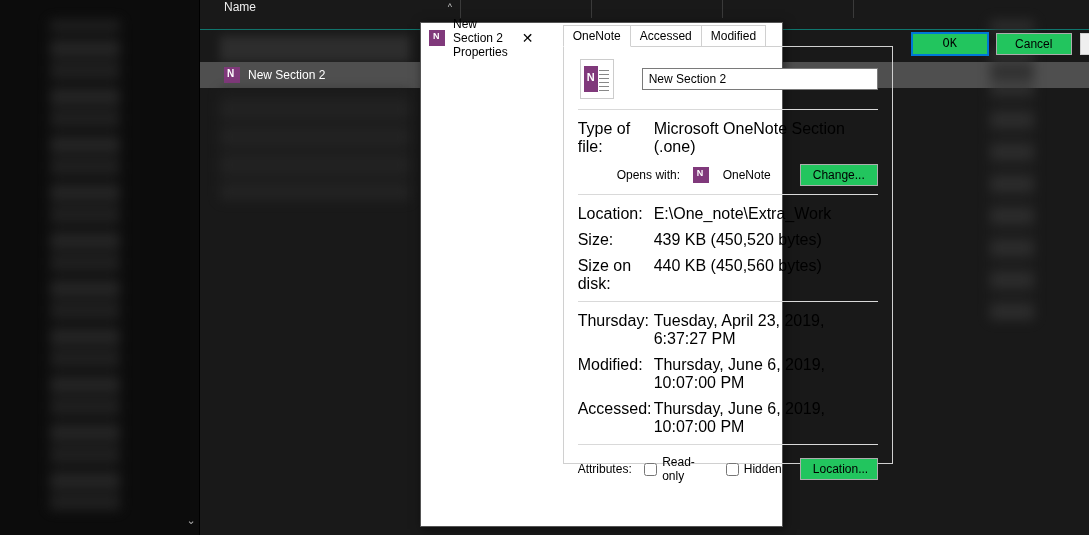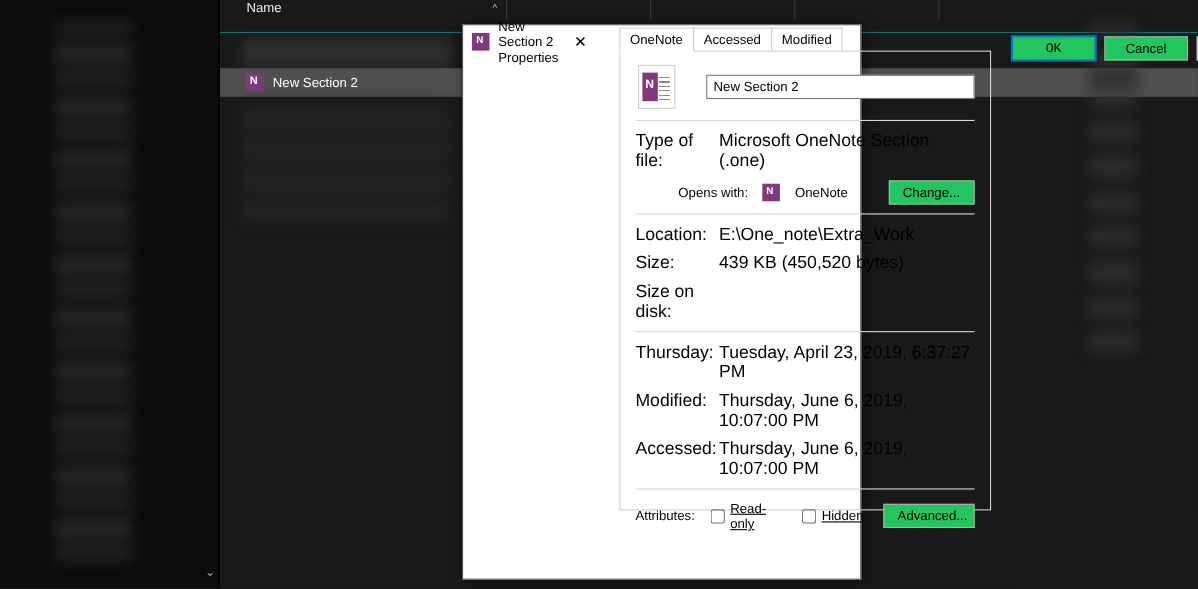--- a/index.html
+++ b/index.html
@@ -62,21 +62,21 @@
 
 .opens { display:flex; align-items:center; margin-bottom:8px;}
 .opens .k{ width:76px; font-size:12px;margin-left:39px;}
 .opens .v{ flex:1; display:flex; align-items:center; gap:14px; font-size:12px;}
 .small-ico{ width:16px; height:16px; background:#80397B; position:relative;}
 .small-ico::after{content:"N"; color:#fff; font-size:9px; font-weight:bold; position:absolute; left:4px; top:1px;}
 .btn { background:#22c55e; border:1px solid #adadad; font-size:12px; height:22px; padding:0 12px; cursor:pointer; min-width:78px;}
 
 .attrs { display:flex; align-items:center; font-size:12px; }
 .attrs .k{width:76px;}
-.chk { display:flex; align-items:center; gap:5px; margin-right:18px;text-decoration:underline;}
+.chk { display:flex; align-items:center; gap:5px; margin-right:18px;}
 .chk input{ width:13px; height:13px;}
 .attrs .btn{ margin-left:auto;}
 
 .footer { height:42px; display:flex; align-items:center; justify-content:flex-end; gap:8px; padding:0 12px;}
 .footer .btn{ min-width:76px; height:22px;}
 .footer .btn.ok{ border:1px solid #0078d7; outline:1px solid #0078d7;font-family:Liberation Mono, monospace;}
 .footer .btn.disabled{ color:#a0a0a0; background:#efefef; border-color:#d0d0d0; cursor:default;}
 </style>
 </head>
 <body>
@@ -151,20 +151,21 @@
       <div class="kv">
         <div class="k">Location:</div>
         <div class="v">E:\One_note\Extra_Work</div>
       </div>
       <div class="kv">
         <div class="k">Size:</div>
         <div class="v">439 KB (450,520 bytes)</div>
       </div>
       <div class="kv">
         <div class="k">Size on disk:</div>
+        <div class="v">440 KB (450,560 bytes)</div>
       </div>
       <hr class="sep">
 
       <div class="kv">
         <div class="k">Thursday:</div>
         <div class="v">Tuesday, April 23, 2019, 6:37:27 PM</div>
       </div>
       <div class="kv">
         <div class="k">Modified:</div>
         <div class="v">Thursday, June 6, 2019, 10:07:00 PM</div>
@@ -178,21 +179,21 @@
       <div class="attrs">
         <div class="k">Attributes:</div>
         <label class="chk">
           <input type="checkbox" style="">
           <span>Read-only</span>
         </label>
         <label class="chk">
           <input type="checkbox" style="">
           <span>Hidden</span>
         </label>
-        <button class="btn">Advanced...</button>
+        <button class="btn">Location...</button>
       </div>
 
     </div>
   </div>
 
   <div class="footer">
     <button class="btn ok">OK</button>
     <button class="btn">Cancel</button>
     <button class="btn disabled">Apply</button>
   </div>

